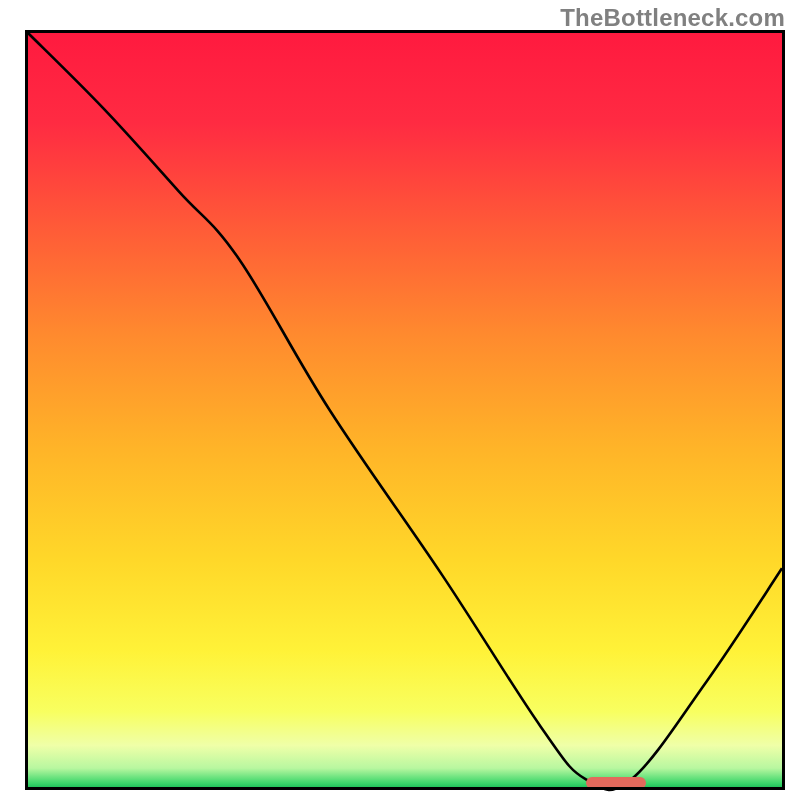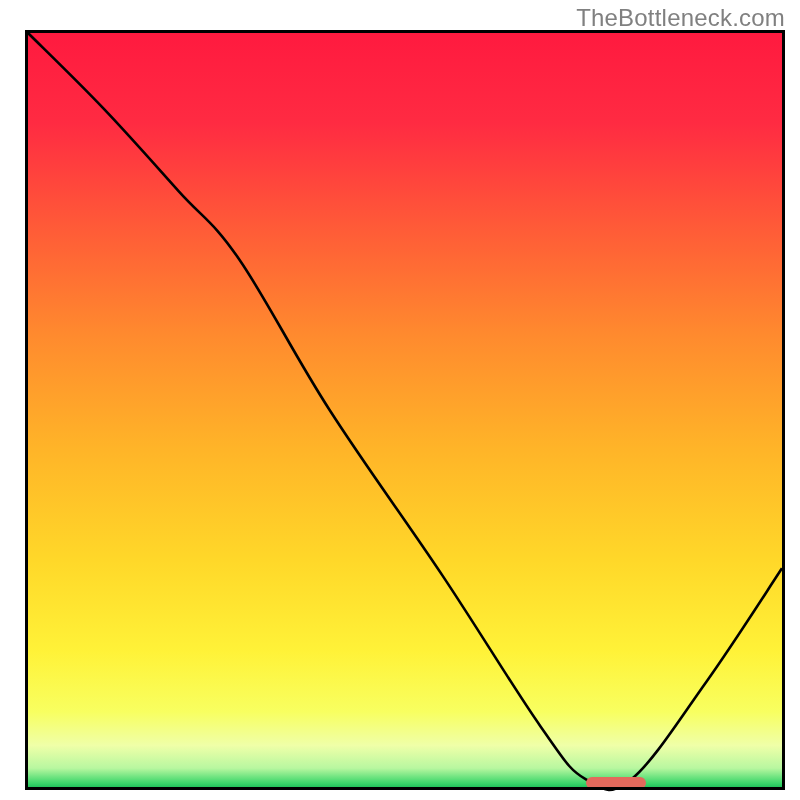--- a/index.html
+++ b/index.html
@@ -14,21 +14,21 @@
   .canvas {
     position: relative;
     width: 800px;
     height: 800px;
   }
   .watermark {
     position: absolute;
     top: 4px;
     right: 15px;
     font-size: 24px;
-    font-weight: normal;
+    font-weight: bold;
     color: #808080;
     letter-spacing: 0.2px;
   }
   .frame {
     position: absolute;
     box-sizing: border-box;
     border: 3px solid #000;
   }
   .gradient {
     position: absolute;

